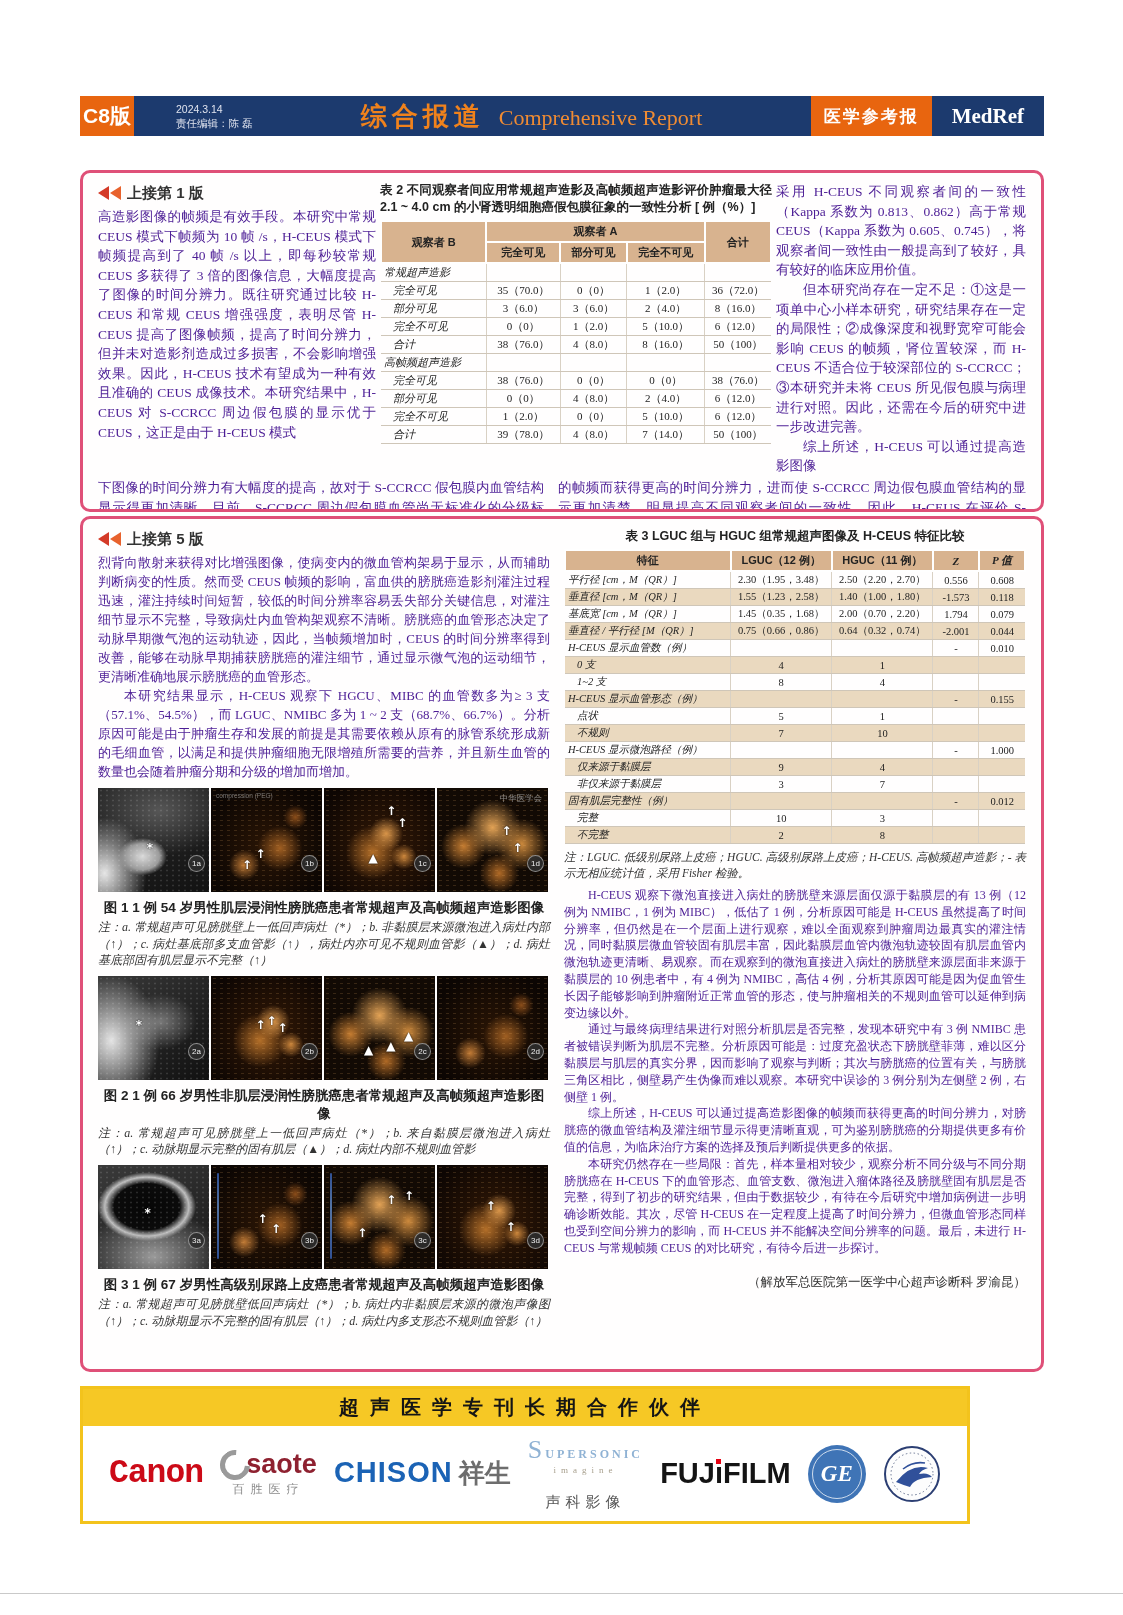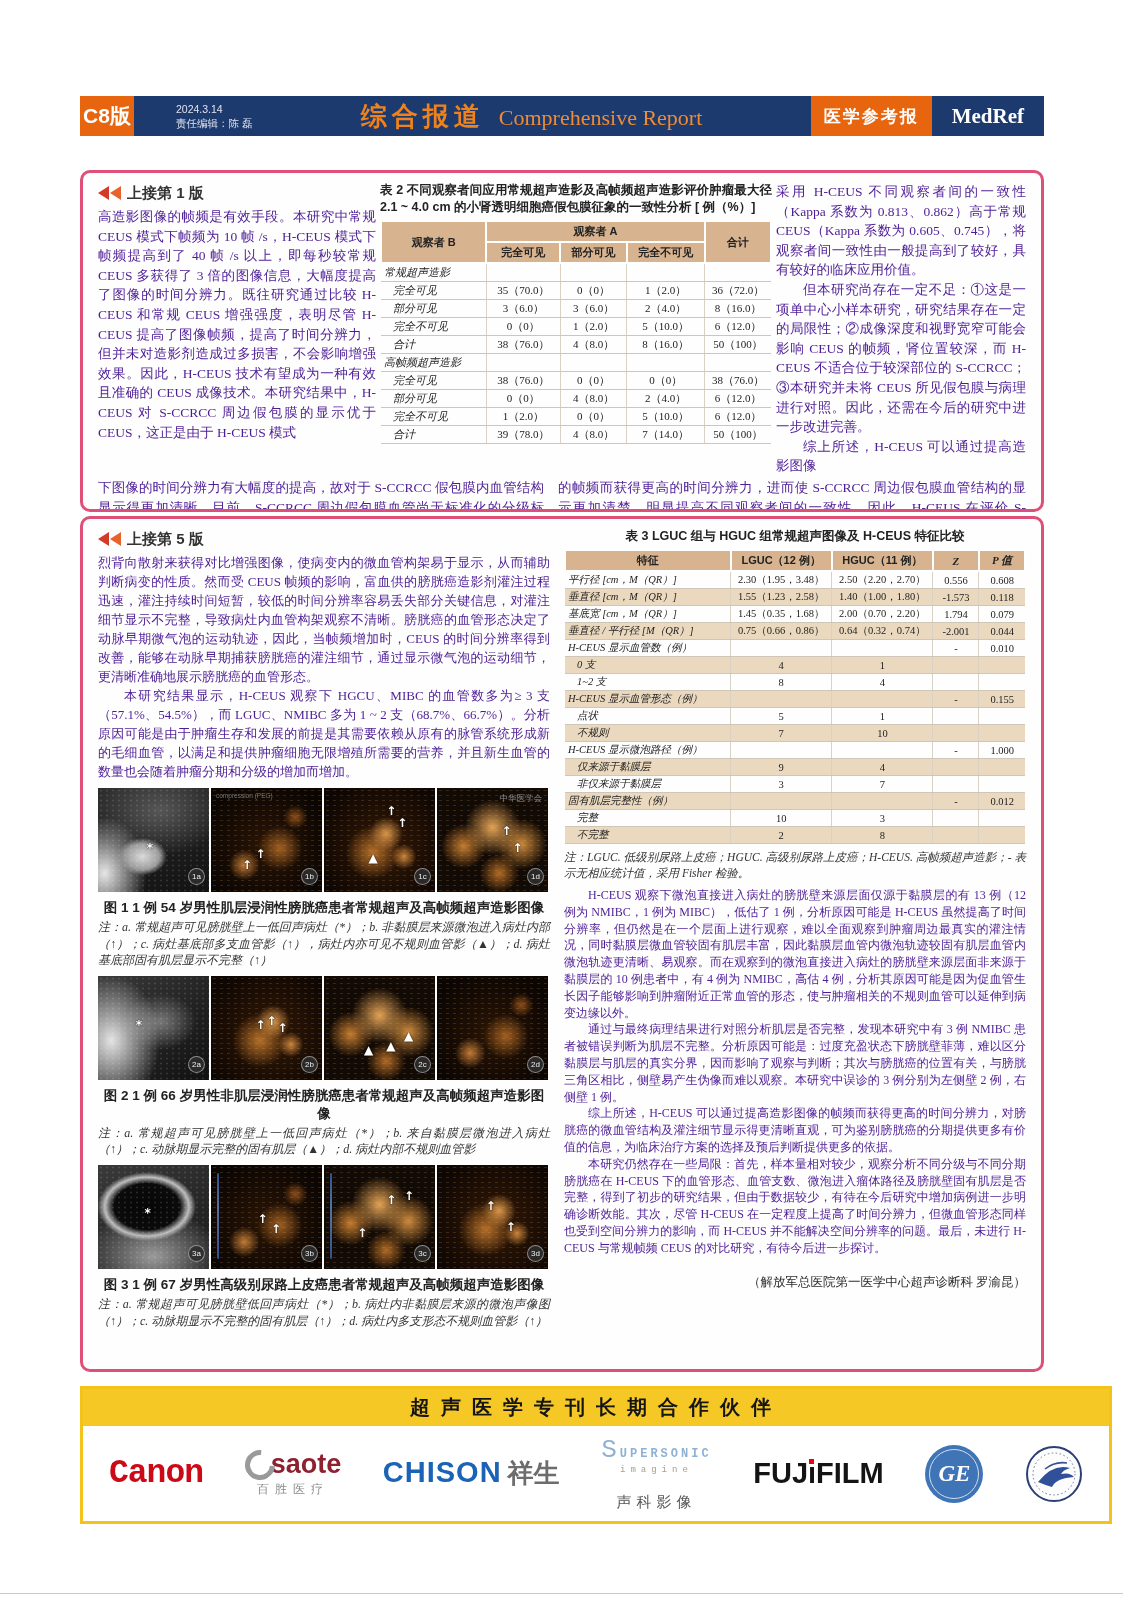--- a/index.html
+++ b/index.html
@@ -91,53 +91,53 @@
   .s-c2{background:
     radial-gradient(circle 26px at 56% 44%, #d99549 0%, rgba(0,0,0,0) 65%),
     radial-gradient(circle 36px at 44% 62%, #b36f29 0%, rgba(0,0,0,0) 75%),
     radial-gradient(circle 18px at 72% 66%, #c9843a 0%, rgba(0,0,0,0) 70%),
     radial-gradient(circle 80px at 54% 55%, #331906 0%, rgba(0,0,0,0) 90%),#0d0603;}
   .s-c3{background:
     radial-gradient(circle 40px at 50% 38%, #e2a255 0%, rgba(0,0,0,0) 70%),
     radial-gradient(circle 30px at 24% 56%, #c47c31 0%, rgba(0,0,0,0) 75%),
     radial-gradient(circle 34px at 76% 54%, #cd8a3d 0%, rgba(0,0,0,0) 75%),
     radial-gradient(circle 26px at 56% 82%, #b06a26 0%, rgba(0,0,0,0) 75%),#120a04;}
-  .panel-label{position:absolute;right:4px;bottom:7px;width:15px;height:15px;border-radius:50%;
+  .panel-label{position:absolute;right:4px;bottom:20px;width:15px;height:15px;border-radius:50%;
      background:rgba(45,45,45,.88);color:#eee;font-size:8px;font-family:"Liberation Sans",sans-serif;
      display:flex;align-items:center;justify-content:center;border:1px solid rgba(255,255,255,.45);z-index:3;}
   .mark{position:absolute;color:#fff;font-size:12px;font-weight:bold;z-index:2;
         text-shadow:0 0 2px #000;font-family:"DejaVu Sans",sans-serif;line-height:1;}
   .wm{position:absolute;top:5px;right:6px;color:rgba(255,255,255,.5);font-size:8.5px;z-index:2;
       font-family:"Liberation Sans",sans-serif;}
   .corner-note{position:absolute;top:4px;left:5px;color:rgba(200,200,200,.55);font-size:6.5px;z-index:2;
       font-family:"Liberation Sans",sans-serif;}
   .hud::before{content:'';position:absolute;left:6px;top:8px;bottom:10px;width:2px;z-index:2;
       background:linear-gradient(#3d6fd2,#6fa0e8 40%,#3d6fd2);border-radius:2px;opacity:.7;}
   .fig-title{text-align:center;font-weight:bold;font-size:13.5px;font-family:"Liberation Sans",sans-serif;
              margin-top:7px;color:#222;}
   .fig-note{font-size:12px;line-height:16.6px;color:#333;text-align:justify;margin-top:2px;font-style:italic;}
 
   .b2-rtext{font-size:12px;line-height:16.8px;}
 
   
-  .partners{position:absolute;left:80px;top:1386px;width:1032px;height:138px;border:3px solid #f3c31c;
+  .partners{position:absolute;left:80px;top:1386px;width:890px;height:138px;border:3px solid #f3c31c;
             background:#fff;box-sizing:border-box;}
   .partners-titlebar{background:#f6c825;height:37px;display:flex;align-items:center;justify-content:center;
             font-size:20px;font-weight:bold;letter-spacing:11px;color:#151515;font-family:"Liberation Sans",sans-serif;}
   .logo-row{height:95px;display:flex;align-items:center;justify-content:space-between;padding:0 26px;}
   .logo{white-space:nowrap;}
   .logo-canon{color:#cc0a17;font-weight:bold;font-size:33px;font-family:Liberation Mono, monospace;letter-spacing:-1px;}
   .logo-esaote{text-align:center;}
   .esaote-main{color:#8e2130;font-size:27px;font-weight:bold;font-family:"Liberation Sans",sans-serif;position:relative;padding-left:26px;}
   .e-ring{position:absolute;left:0;top:1px;width:20px;height:20px;border:5px solid #9a9a9a;border-radius:50%;
           border-right-color:transparent;transform:rotate(-40deg);}
   .esaote-sub{color:#8a8a8a;font-size:12px;letter-spacing:6px;margin-top:1px;font-family:"Liberation Sans",sans-serif;}
   .chison-en{font-family:"Liberation Sans",sans-serif;font-weight:bold;font-size:29px;color:#1b63b5;letter-spacing:1px;}
   .chison-cn{color:#6d6d6d;font-size:26px;font-weight:bold;margin-left:6px;font-family:"Liberation Sans",sans-serif;}
-  .logo-ss{text-align:center;font-family:Liberation Mono, monospace;}
+  .logo-ss{text-align:center;font-family:Liberation Serif, serif;}
   .ss-line1{color:#8fb2d4;font-size:12px;letter-spacing:3px;font-weight:bold;}
   .ss-line1::first-letter{font-size:26px;font-weight:normal;}
   .ss-line2{color:#a8a08e;font-size:9px;letter-spacing:5px;}
   .ss-line3{color:#555;font-size:15px;letter-spacing:5px;margin-top:18px;}
   .logo-fuji{font-family:"Liberation Sans",sans-serif;font-weight:bold;font-size:29px;color:#141414;}
   .fi{position:relative;display:inline-block;}
   .fi::after{content:'';position:absolute;width:5px;height:5px;background:#e60012;left:1px;top:2px;}
   .logo-ge{width:58px;height:58px;border-radius:50%;background:#3f74b6;position:relative;
            display:flex;align-items:center;justify-content:center;}
   .logo-ge::before{content:'';position:absolute;inset:4px;border:1.5px solid rgba(255,255,255,.75);border-radius:50%;}

